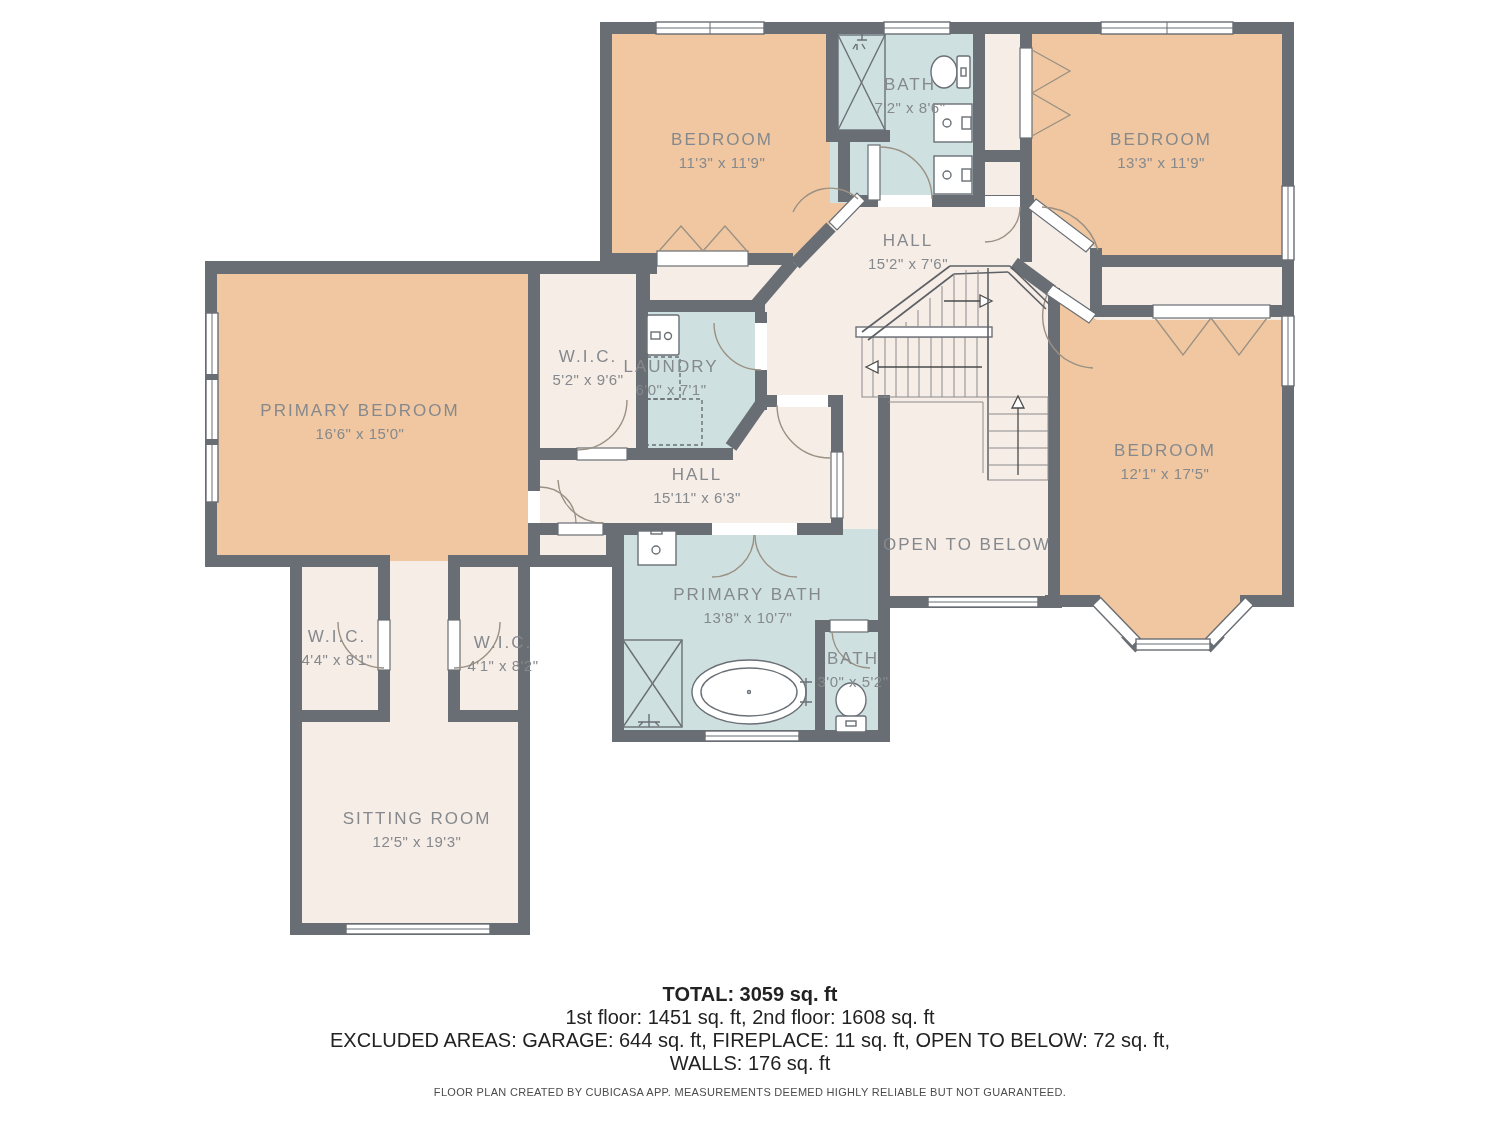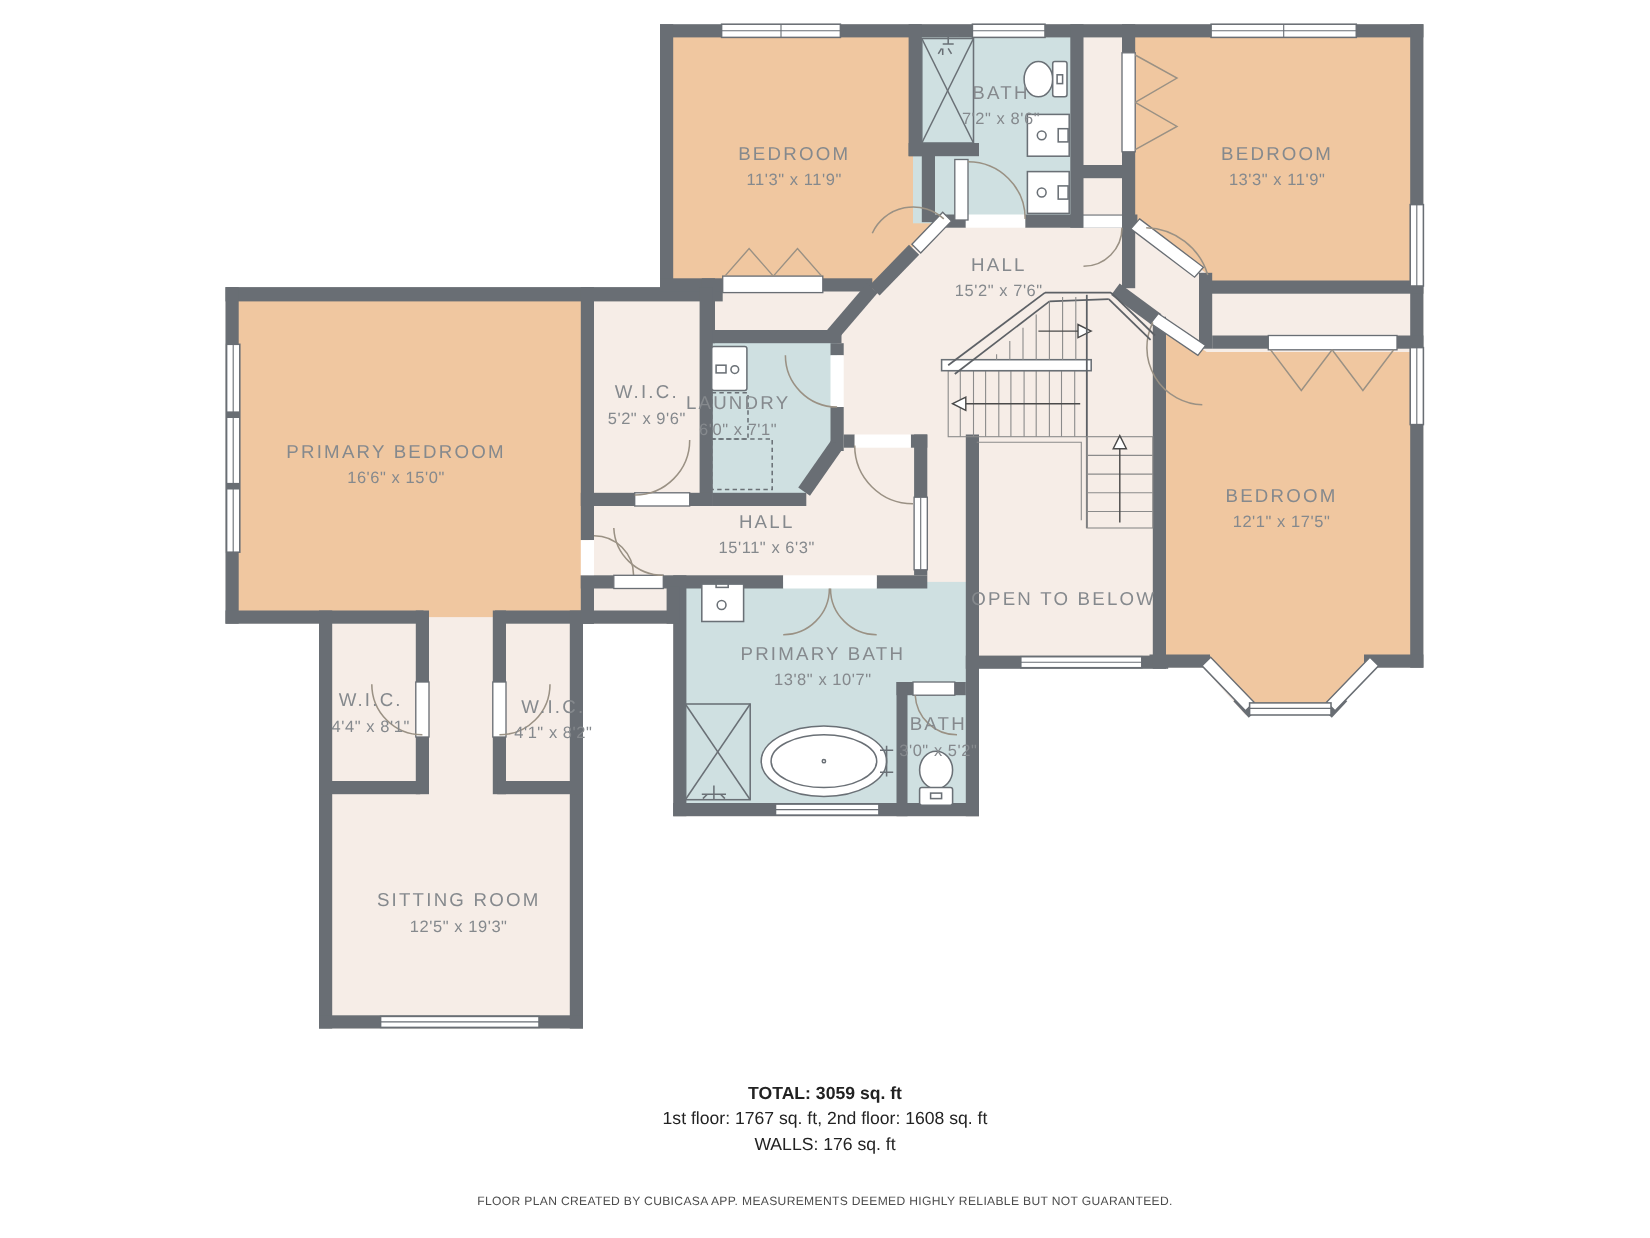--- a/index.html
+++ b/index.html
@@ -2,21 +2,21 @@
 <html><head>
 <meta charset="utf-8">
 <style>
   html,body{margin:0;padding:0;background:#ffffff;}
   #stage{position:relative;width:1500px;height:1125px;background:#ffffff;overflow:hidden;
          font-family:"Liberation Sans", sans-serif;}
   #plan-svg{position:absolute;left:0;top:0;}
   .room-name{font-family:"Liberation Sans", sans-serif;font-size:17px;letter-spacing:2px;fill:#85898d;text-anchor:middle;}
   .room-dims{font-family:"Liberation Sans", sans-serif;font-size:15px;letter-spacing:0.5px;fill:#85898d;text-anchor:middle;}
   #summary{position:absolute;left:0;top:983px;width:1500px;text-align:center;color:#222;}
-  #summary .line{font-size:16px;line-height:23px;}
+  #summary .line{font-size:20px;line-height:23px;}
   #summary .total{font-weight:bold;}
   #disclaimer{position:absolute;left:0;top:1086px;width:1500px;text-align:center;
               font-size:11px;letter-spacing:0.3px;color:#4c4c4c;}
   .wall{fill:#696e74;}
   .wline{stroke:#696e74;fill:none;}
   .win{fill:#ffffff;stroke:#696e74;stroke-width:1.4;}
   .winline{stroke:#696e74;stroke-width:1;}
   .gap{fill:#ffffff;}
   .leaf{fill:#ffffff;stroke:#696e74;stroke-width:1.2;}
   .arc{fill:none;stroke:#9a9184;stroke-width:1.4;}
@@ -346,17 +346,18 @@
         <text x="337" y="665" class="room-dims">4'4" x 8'1"</text>
         <text x="503" y="648" class="room-name">W.I.C.</text>
         <text x="503" y="671" class="room-dims">4'1" x 8'2"</text>
         <text x="417" y="824" class="room-name">SITTING ROOM</text>
         <text x="417" y="847" class="room-dims">12'5" x 19'3"</text>
       </g>
 </svg>
 
 <div id="summary">
   <div class="line total">TOTAL: 3059 sq. ft</div>
-  <div class="line">1st floor: 1767 sq. ft, 2nd floor: 1608 sq. ft</div>
+  <div class="line">1st floor: 1451 sq. ft, 2nd floor: 1608 sq. ft</div>
+  <div class="line">EXCLUDED AREAS: GARAGE: 644 sq. ft, FIREPLACE: 11 sq. ft, OPEN TO BELOW: 72 sq. ft,</div>
   <div class="line">WALLS: 176 sq. ft</div>
 </div>
 <div id="disclaimer">FLOOR PLAN CREATED BY CUBICASA APP. MEASUREMENTS DEEMED HIGHLY RELIABLE BUT NOT GUARANTEED.</div>
 </div>
 
 </body></html>

